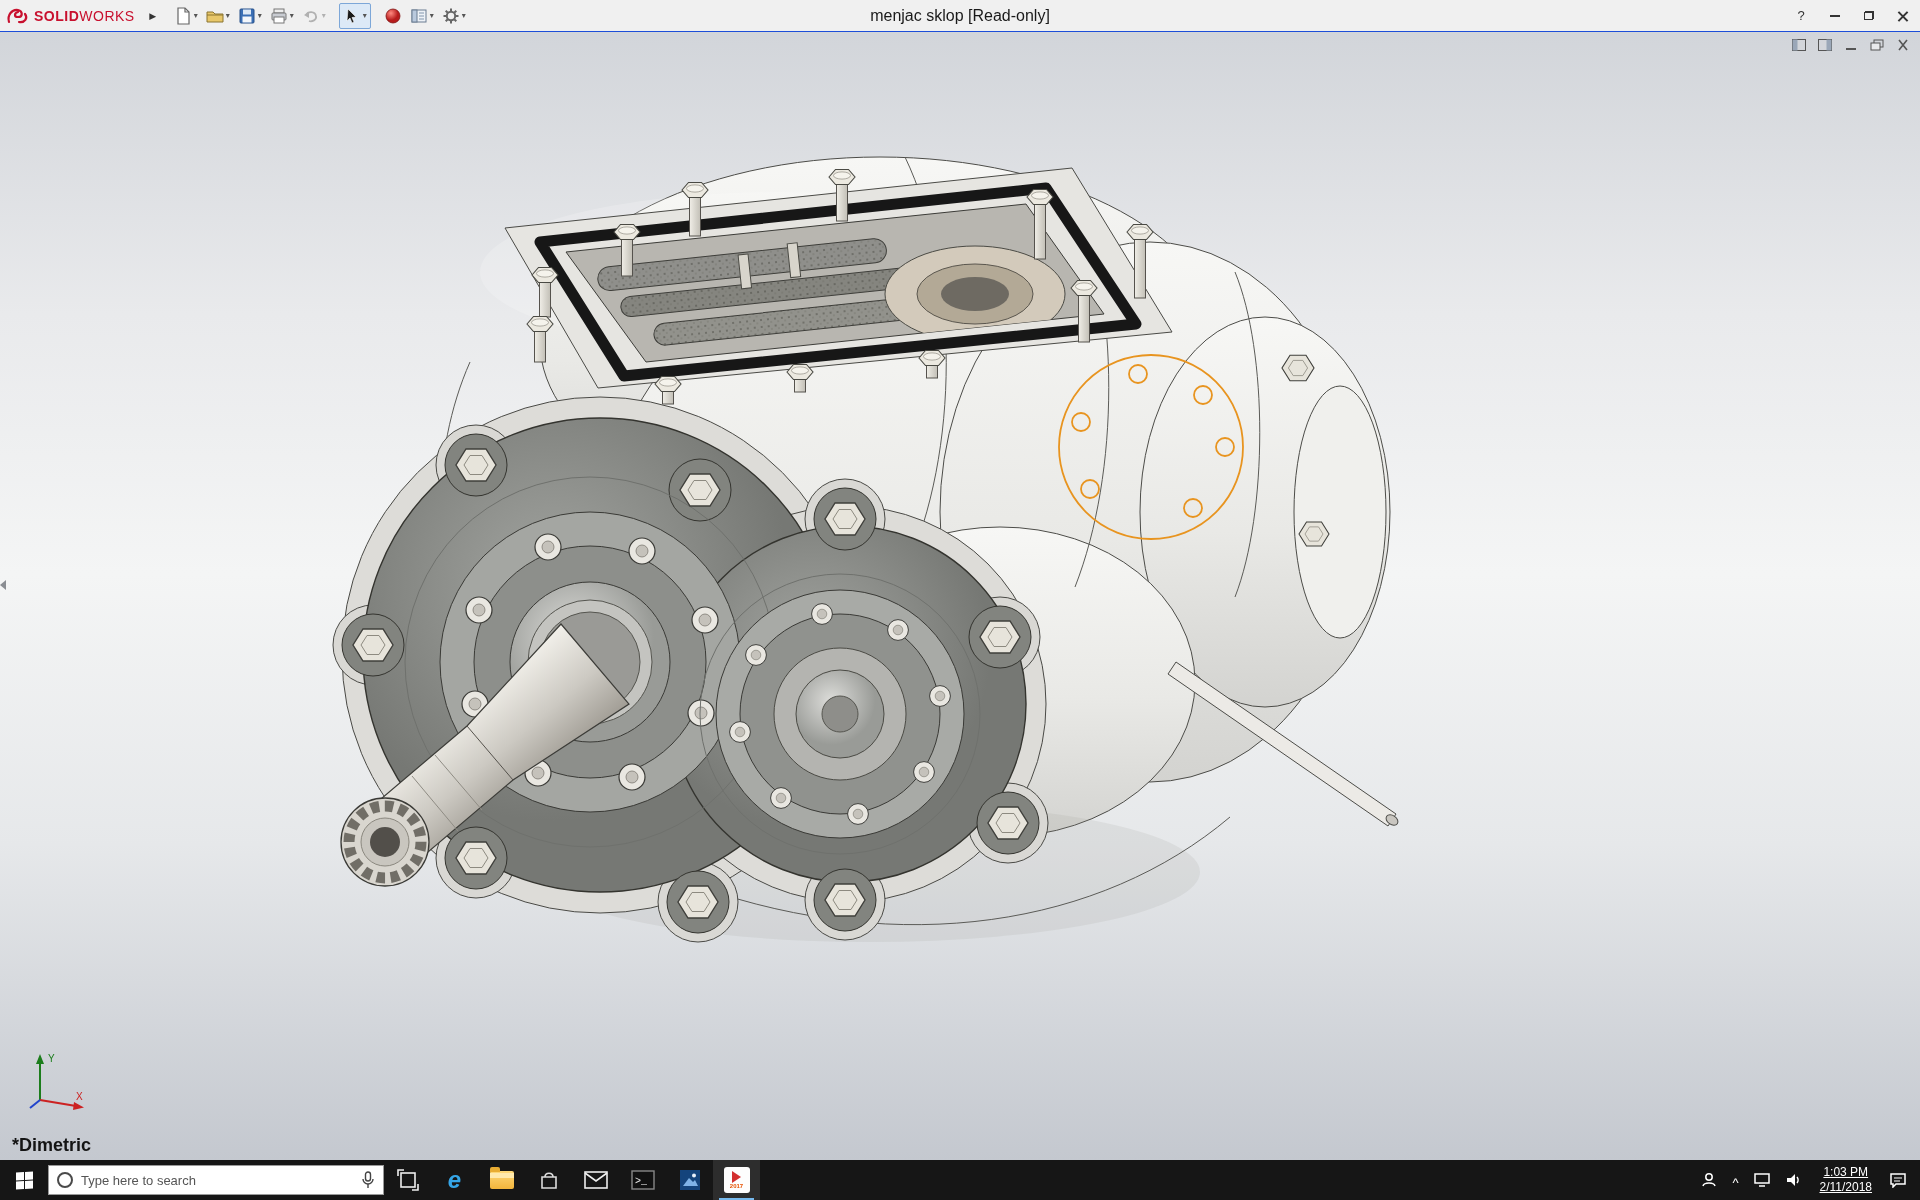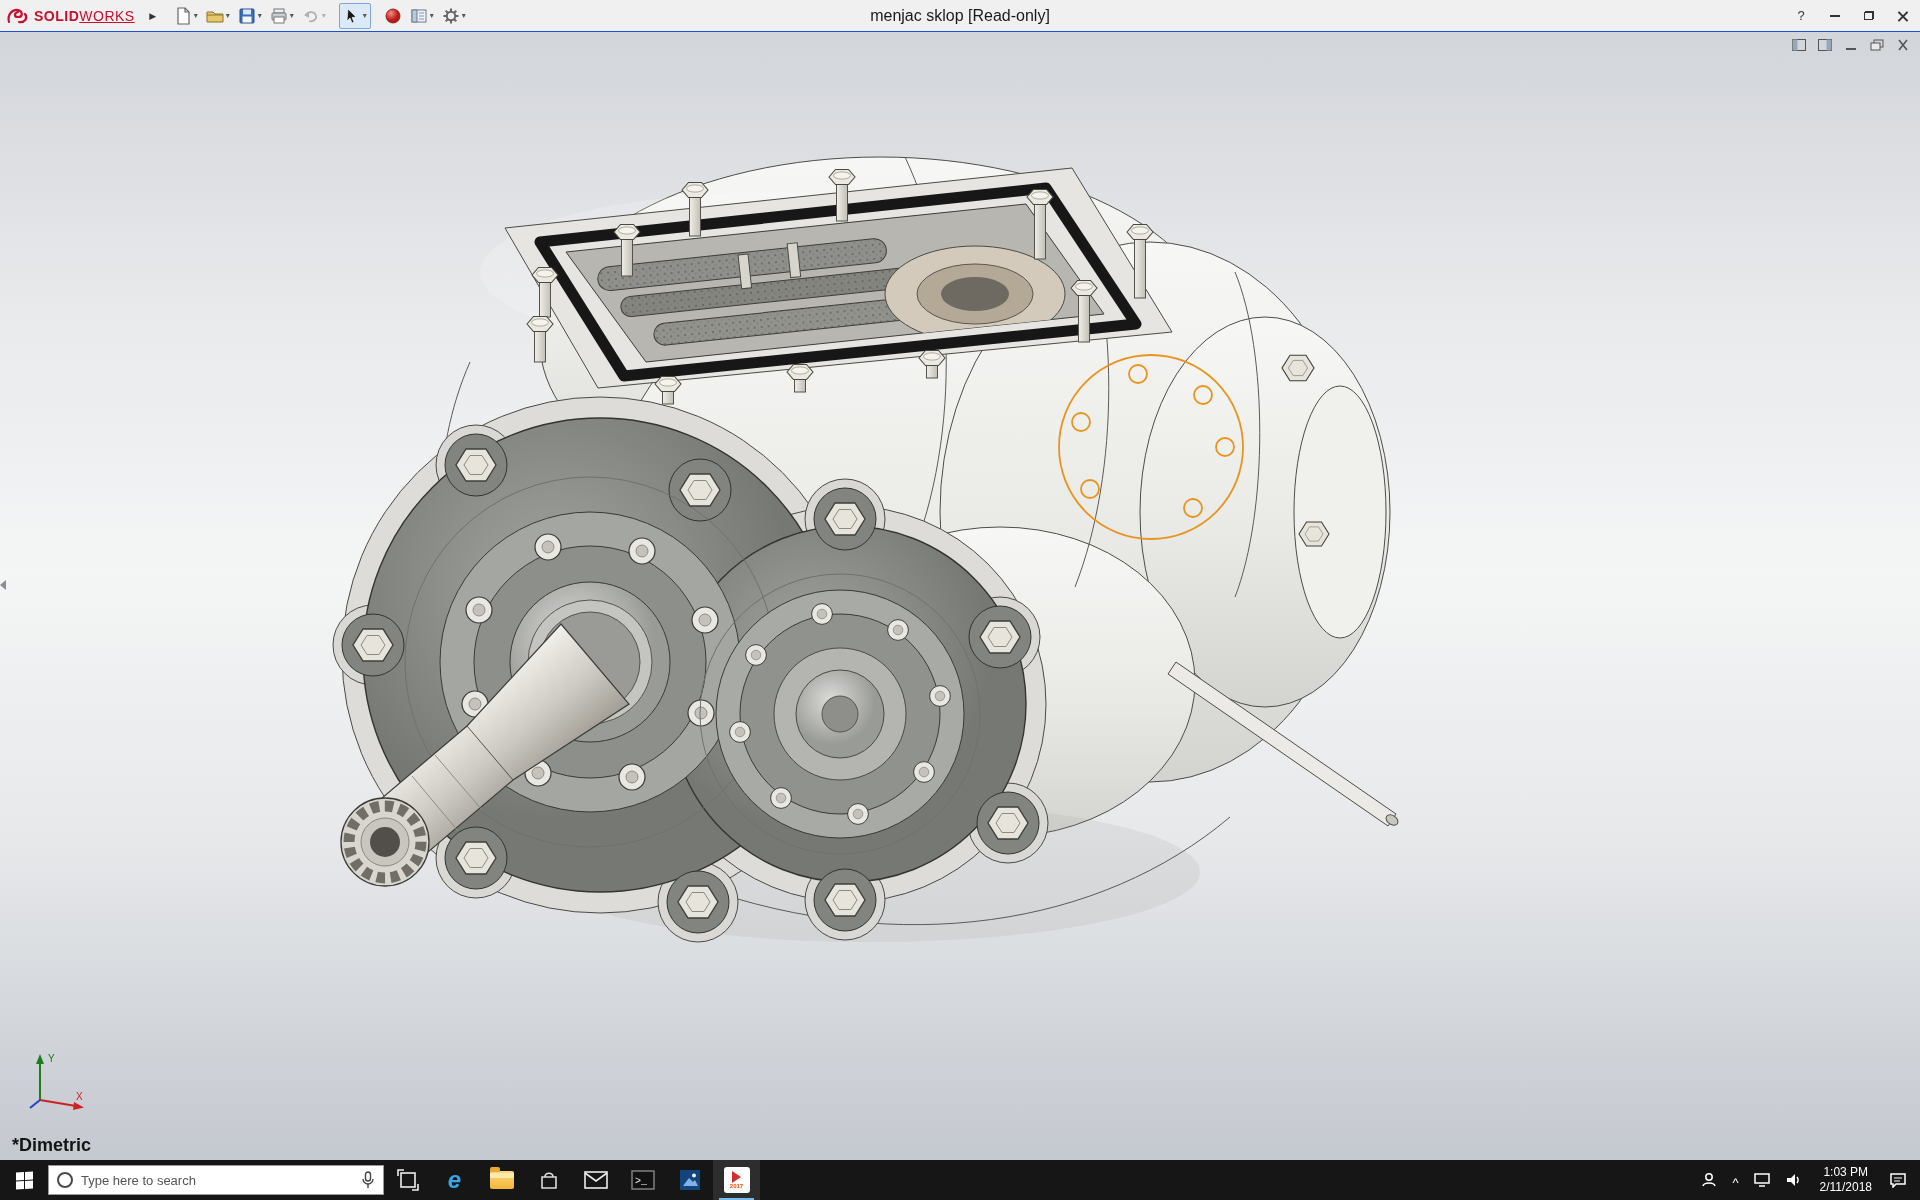--- a/index.html
+++ b/index.html
@@ -5,21 +5,21 @@
   * { box-sizing: border-box; margin: 0; padding: 0; }
   html,body { width:1920px; height:1200px; overflow:hidden; font-family:"Liberation Sans", sans-serif; }
   .screen { position:relative; width:1920px; height:1200px; background:#fff; }
 
   
   .titlebar { position:absolute; top:0; left:0; width:100%; height:32px; background:#f0f0f0;
     border-bottom:1px solid #1d4ed8; display:flex; align-items:center; z-index:30; }
   .logo-area { display:flex; align-items:center; padding:0 8px 0 6px; height:100%; }
   .logo-swirl { width:24px; height:20px; margin-right:4px; }
   .brand-bold { color:#c8102e; font-weight:bold; font-size:14px; letter-spacing:0.5px; }
-  .brand-light { color:#c8102e; font-weight:normal; font-size:14px; letter-spacing:0.5px;text-decoration:underline; }
+  .brand-light { color:#c8102e; font-weight:normal; font-size:14px; letter-spacing:0.5px; }
   .flyout-arrow { width:16px; height:22px; display:flex; align-items:center; justify-content:center;
     color:#333; font-size:9px; margin:0 10px 0 2px; cursor:pointer; }
   .toolbar { display:flex; align-items:center; height:100%; gap:2px; }
   .tb-btn { display:flex; align-items:center; height:26px; padding:0 3px; border-radius:2px; cursor:pointer; }
   .tb-btn svg { width:18px; height:18px; }
   .tb-btn .caret { font-size:8px; color:#555; margin-left:2px; }
   .tb-btn.disabled { opacity:0.4; }
   .tb-btn.active-tool { border:1px solid #7da7d8; background:#dce9f7; }
   .tb-sep { width:6px; }
   .win-title { position:absolute; left:50%; transform:translateX(-50%); font-size:16px; color:#1a1a1a; }
@@ -60,21 +60,21 @@
   .search-input::placeholder { color:#555; }
   .mic-icon { flex:none; width:14px; height:18px; }
   .task-icons { display:flex; align-items:stretch; }
   .task-btn { width:47px; display:flex; align-items:center; justify-content:center; cursor:pointer; position:relative; }
   .task-btn.active { background:rgba(255,255,255,0.10); }
   .task-btn.active::after { content:""; position:absolute; bottom:0; left:6px; right:6px; height:2px; background:#76b9ed; }
   .tray { margin-left:auto; display:flex; align-items:center; }
   .tray-btn { height:40px; padding:0 7px; display:flex; align-items:center; justify-content:center; color:#fff; cursor:pointer; }
   .tray-chevron { font-size:13px; color:#fff; transform:translateY(2px); }
   .clock { display:flex; flex-direction:column; align-items:center; justify-content:center; color:#fff;
-    font-size:12px; line-height:15px; padding:0 10px; cursor:pointer; }
+    font-size:12px; line-height:15px; padding:0 10px; cursor:pointer;text-decoration:underline; }
   .show-desktop { width:6px; border-left:1px solid #4a4a4a; cursor:pointer; }
 
   .edge-e { font-size:24px; font-weight:bold; color:#35a6e8; font-style:italic; line-height:1; }
   .cmd-glyph { color:#eee; font-size:10px; font-family:"Liberation Mono", monospace; }
   .folder-icon { position:relative; width:24px; height:18px; background:linear-gradient(180deg,#ffd97a,#f3b53c); border-radius:2px; }
   .folder-icon::before { content:""; position:absolute; top:-4px; left:0; width:10px; height:5px; background:#e8ac33; border-radius:2px 2px 0 0; }
   .folder-icon::after { content:""; position:absolute; top:2px; left:0; right:0; height:5px; background:#ffe9ad; }
   .sw-tile { position:relative; width:26px; height:26px; background:#fdfdfd; border-radius:3px;
     display:flex; flex-direction:column; align-items:center; justify-content:center; }
   .sw-arrow { width:0; height:0; border-left:9px solid #d32f2f; border-top:6px solid transparent; border-bottom:6px solid transparent; }

